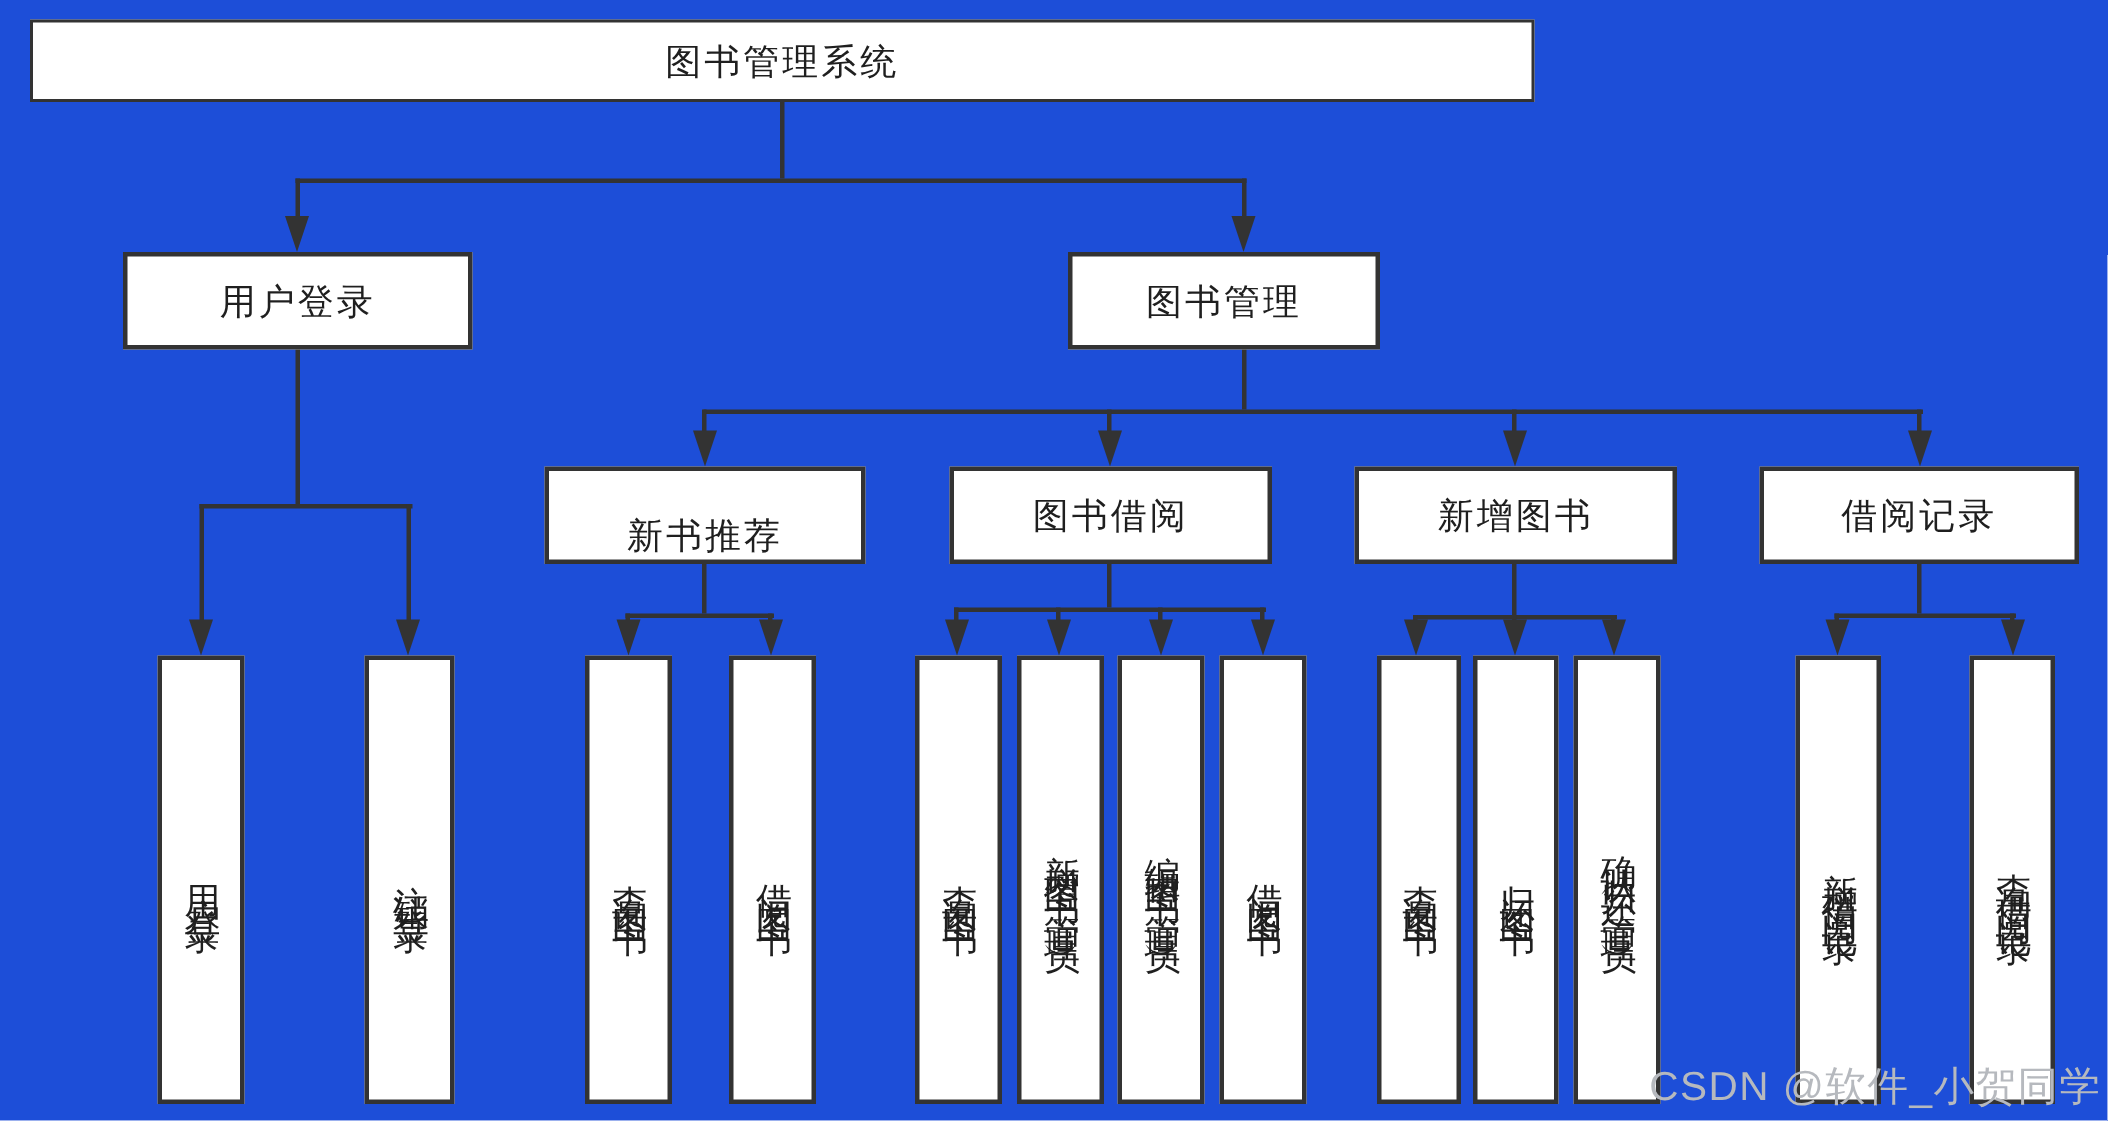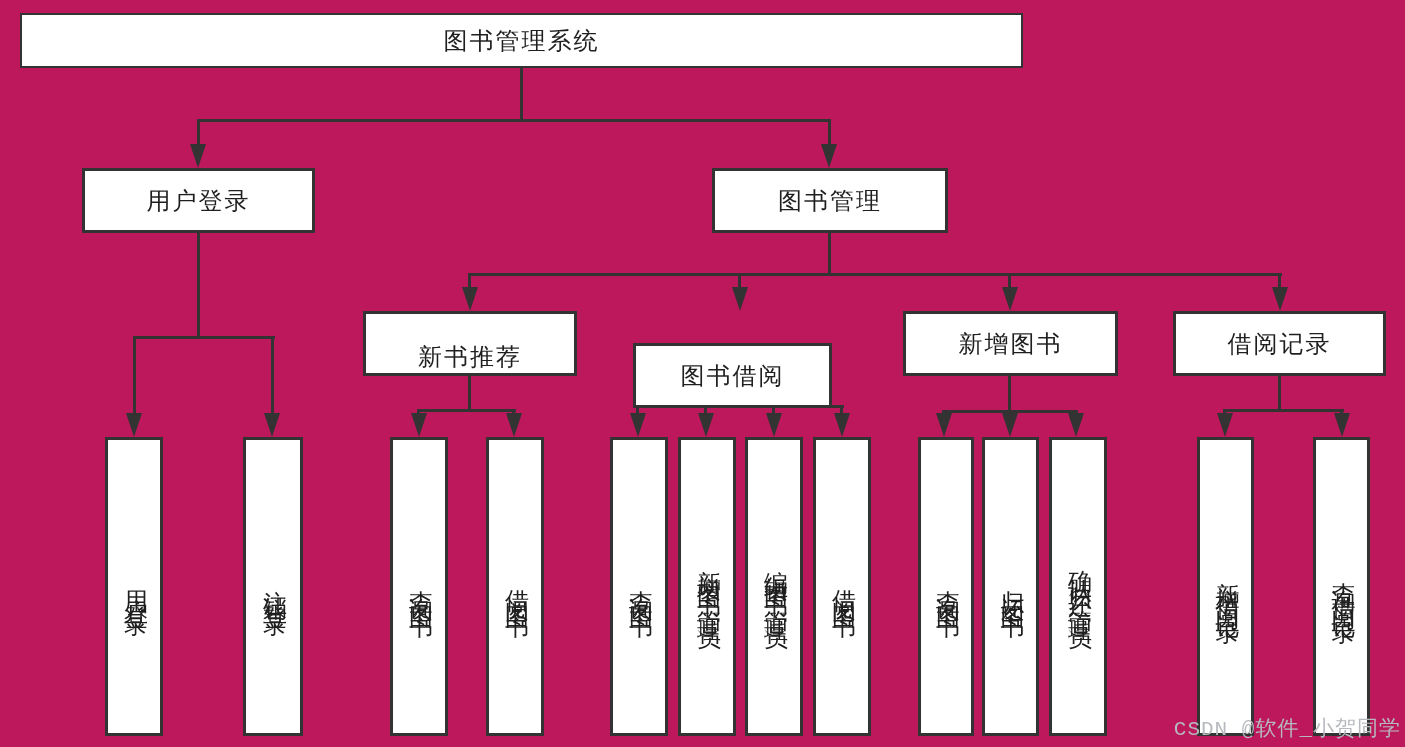--- a/index.html
+++ b/index.html
@@ -1,38 +1,38 @@
 <!DOCTYPE html>
 <html><head>
 <meta charset="utf-8">
 <style>
   html,body{margin:0;padding:0;background:#ffffff;}
   .canvas{
-    position:relative;width:1405px;height:747px;background:#be185d;overflow:hidden;
-    font-family:Liberation Mono, monospace;color:#1f1f1f;
+    position:relative;width:1405px;height:747px;background:#1d4ed8;overflow:hidden;
+    font-family:Liberation Sans, sans-serif;color:#1f1f1f;
   }
   .box{
     position:absolute;box-sizing:border-box;border:3px solid #333333;background:#ffffff;
     display:flex;align-items:center;justify-content:center;
   }
   .box.h span{font-size:24px;letter-spacing:2px;white-space:nowrap;}
   .box.v span{
     writing-mode:vertical-rl;text-orientation:mixed;
     font-size:24px;line-height:1;letter-spacing:8px;white-space:nowrap;
   }
   .root{border-width:2px;}
   .vl{position:absolute;width:3px;background:#333333;}
   .hl{position:absolute;height:3px;background:#333333;}
   .ar{
     position:absolute;width:0;height:0;
     border-left:8px solid transparent;border-right:8px solid transparent;
     border-top:24px solid #333333;
   }
   .watermark{
-    position:absolute;right:4px;bottom:5px;font-size:21px;color:#b6b9be;
+    position:absolute;right:4px;bottom:5px;font-size:27px;color:#b6b9be;
     letter-spacing:1px;white-space:nowrap;
   }
 </style>
 </head>
 <body>
 
 <div class="canvas">
 
   <div class="vl" style="left:520px;top:68px;height:51px;"></div>
   <div class="hl" style="left:197px;top:119px;width:634px;"></div>
@@ -93,28 +93,28 @@
   <div class="vl" style="left:1340px;top:409px;height:8px;"></div>
   <div class="ar" style="left:1334px;top:413px;"></div>
 
   <div class="box h root" style="left:20px;top:13px;width:1003px;height:55px;">
     <span>图书管理系统</span>
   </div>
 
   <div class="box h" style="left:82px;top:168px;width:233px;height:65px;">
     <span>用户登录</span>
   </div>
-  <div class="box h" style="left:712px;top:168px;width:236px;height:65px;">
+  <div class="box h" style="left:712px;top:168px;width:208px;height:65px;">
     <span>图书管理</span>
   </div>
 
   <div class="box h" style="left:363px;top:311px;width:214px;height:65px;align-items:flex-end;">
     <span>新书推荐</span>
   </div>
-  <div class="box h" style="left:633px;top:311px;width:199px;height:65px;margin-top:32px;">
+  <div class="box h" style="left:633px;top:311px;width:215px;height:65px;">
     <span>图书借阅</span>
   </div>
   <div class="box h" style="left:903px;top:311px;width:215px;height:65px;">
     <span>新增图书</span>
   </div>
   <div class="box h" style="left:1173px;top:311px;width:213px;height:65px;">
     <span>借阅记录</span>
   </div>
 
   <div class="box v" style="left:105px;top:437px;width:58px;height:299px;">

